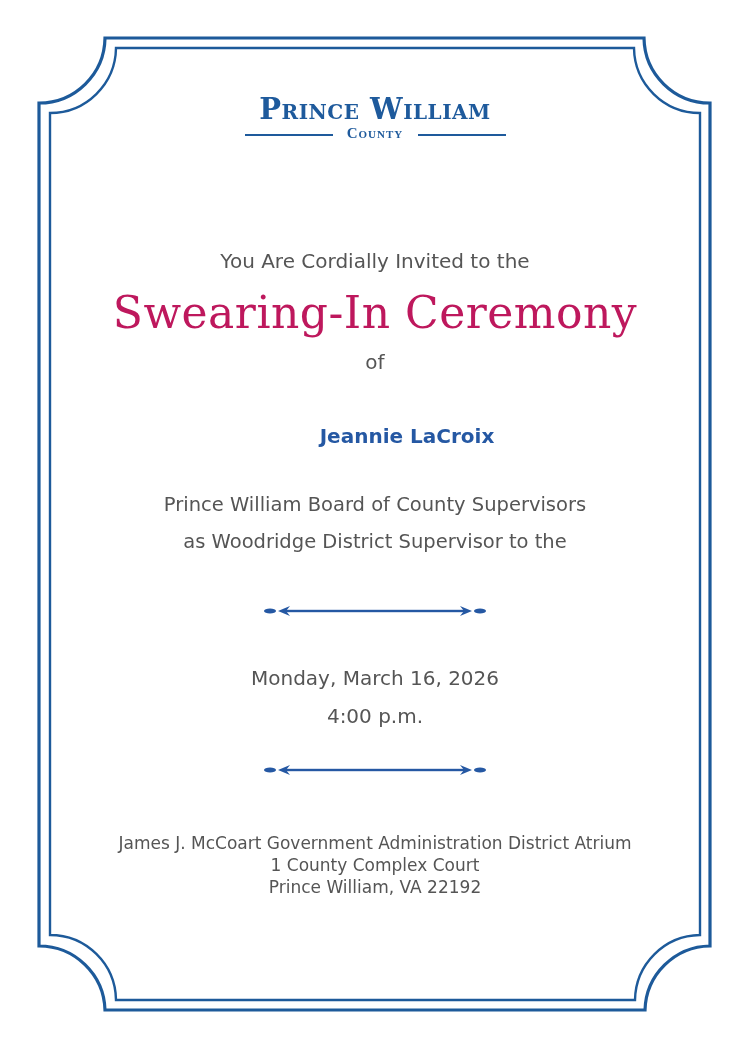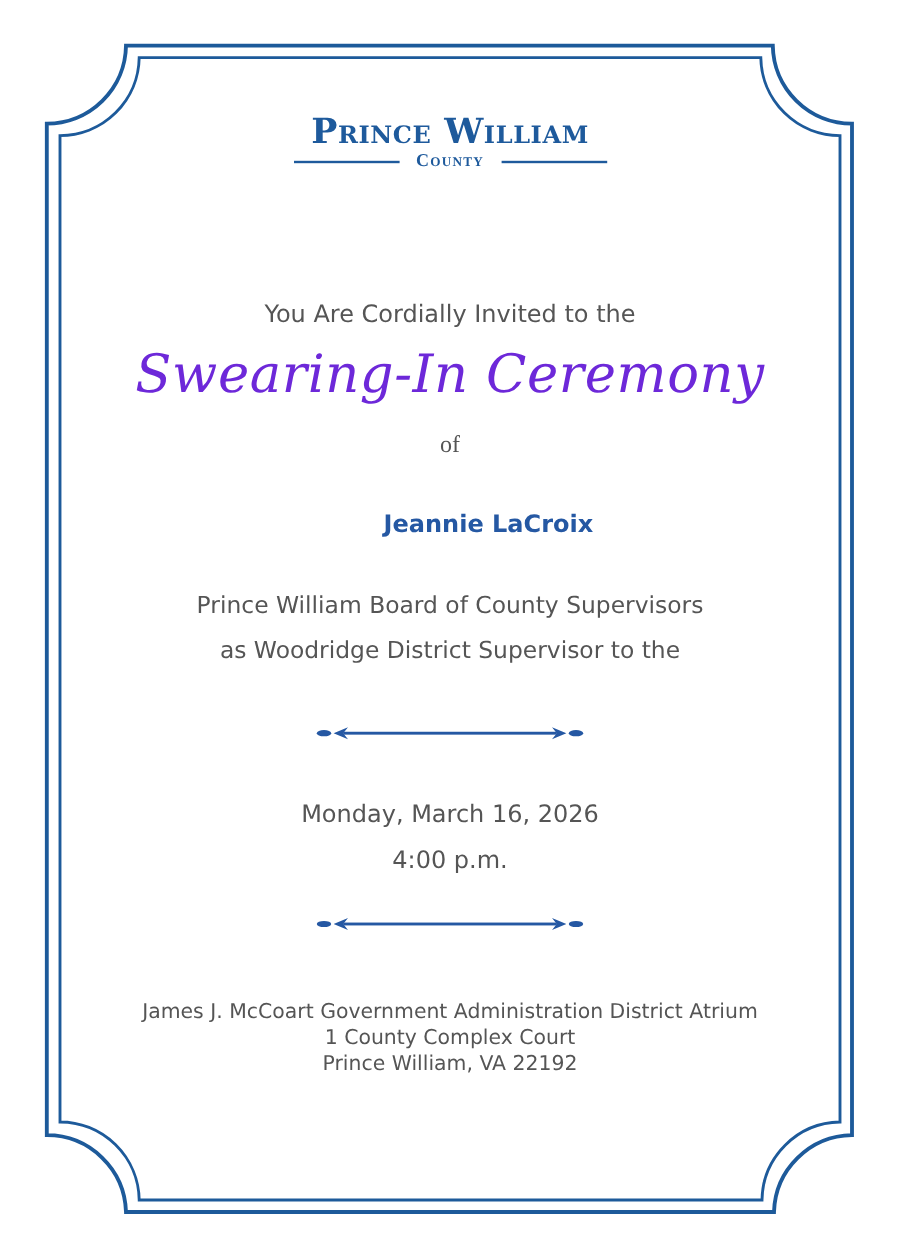--- a/index.html
+++ b/index.html
@@ -4,22 +4,22 @@
   <style>
     html, body { margin: 0; padding: 0; background: #ffffff; }
     body { width: 750px; height: 1050px; position: relative; overflow: hidden; font-family: "DejaVu Sans", sans-serif; }
     .frame { position: absolute; left: 0; top: 0; }
     .c { position: absolute; left: 0; width: 750px; text-align: center; color: #555555; }
     .logo-title { top: 92px; font-family: "DejaVu Serif", serif; font-weight: bold; color: #1e5a9c; font-size: 29px; letter-spacing: 0.5px; font-variant: small-caps; }
     .logo-sub { top: 124px; height: 20px; }
     .logo-sub .line { position: absolute; top: 10px; height: 1.5px; background: #1e5a9c; }
     .logo-sub .word { font-family: Liberation Serif, serif; font-weight: bold; color: #1e5a9c; font-size: 15px; letter-spacing: 1px; font-variant: small-caps; position: relative; top: -1px; }
     .invite { top: 249px; font-size: 20px; }
-    .script { top: 287px; font-family: "DejaVu Serif", serif; font-style: italic; font-size: 44px; color: #6d28d9; letter-spacing: 0.5px; }
-    .of { top: 360px; font-size: 20px; font-family: Liberation Serif, serif; }
+    .script { top: 287px; font-family: "DejaVu Serif", serif; font-size: 44px; color: #be185d; letter-spacing: 0.5px; }
+    .of { top: 350px; font-size: 20px; }
     .name { top: 424px; font-size: 20px; font-weight: bold; color: #2558a3; margin-left: 32px; }
     .role { top: 486px; font-size: 19.5px; line-height: 37px; }
     .date { top: 659px; font-size: 20px; line-height: 38px; }
     .addr { top: 832px; font-size: 17px; line-height: 22px; }
     .divider { position: absolute; left: 262px; }
   </style>
 </head>
 <body>
 
 <svg class="frame" width="750" height="1050" viewBox="0 0 750 1050">

